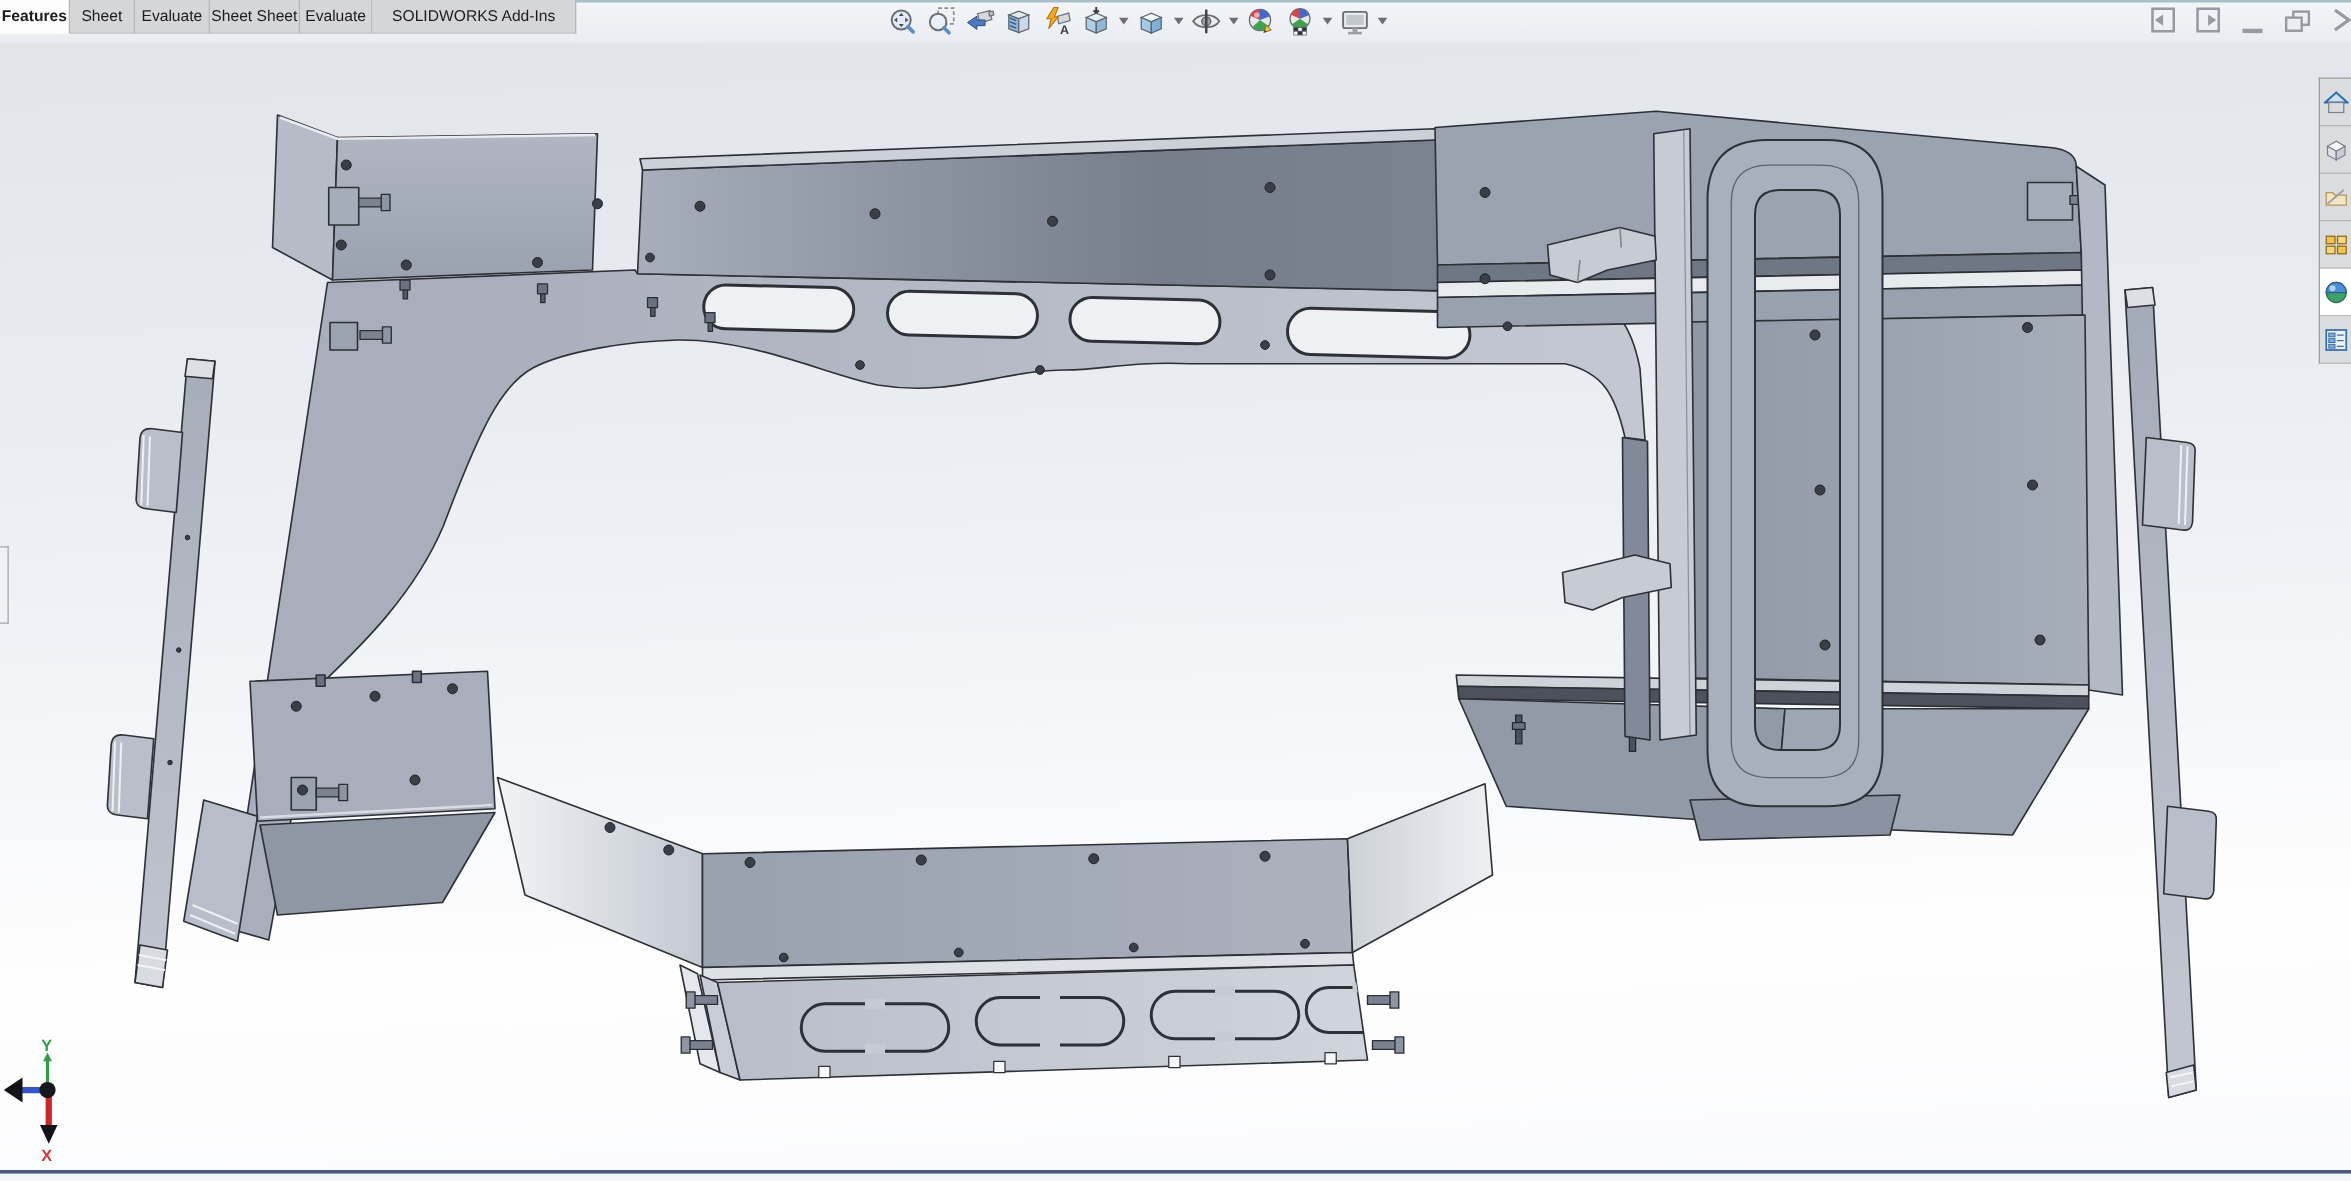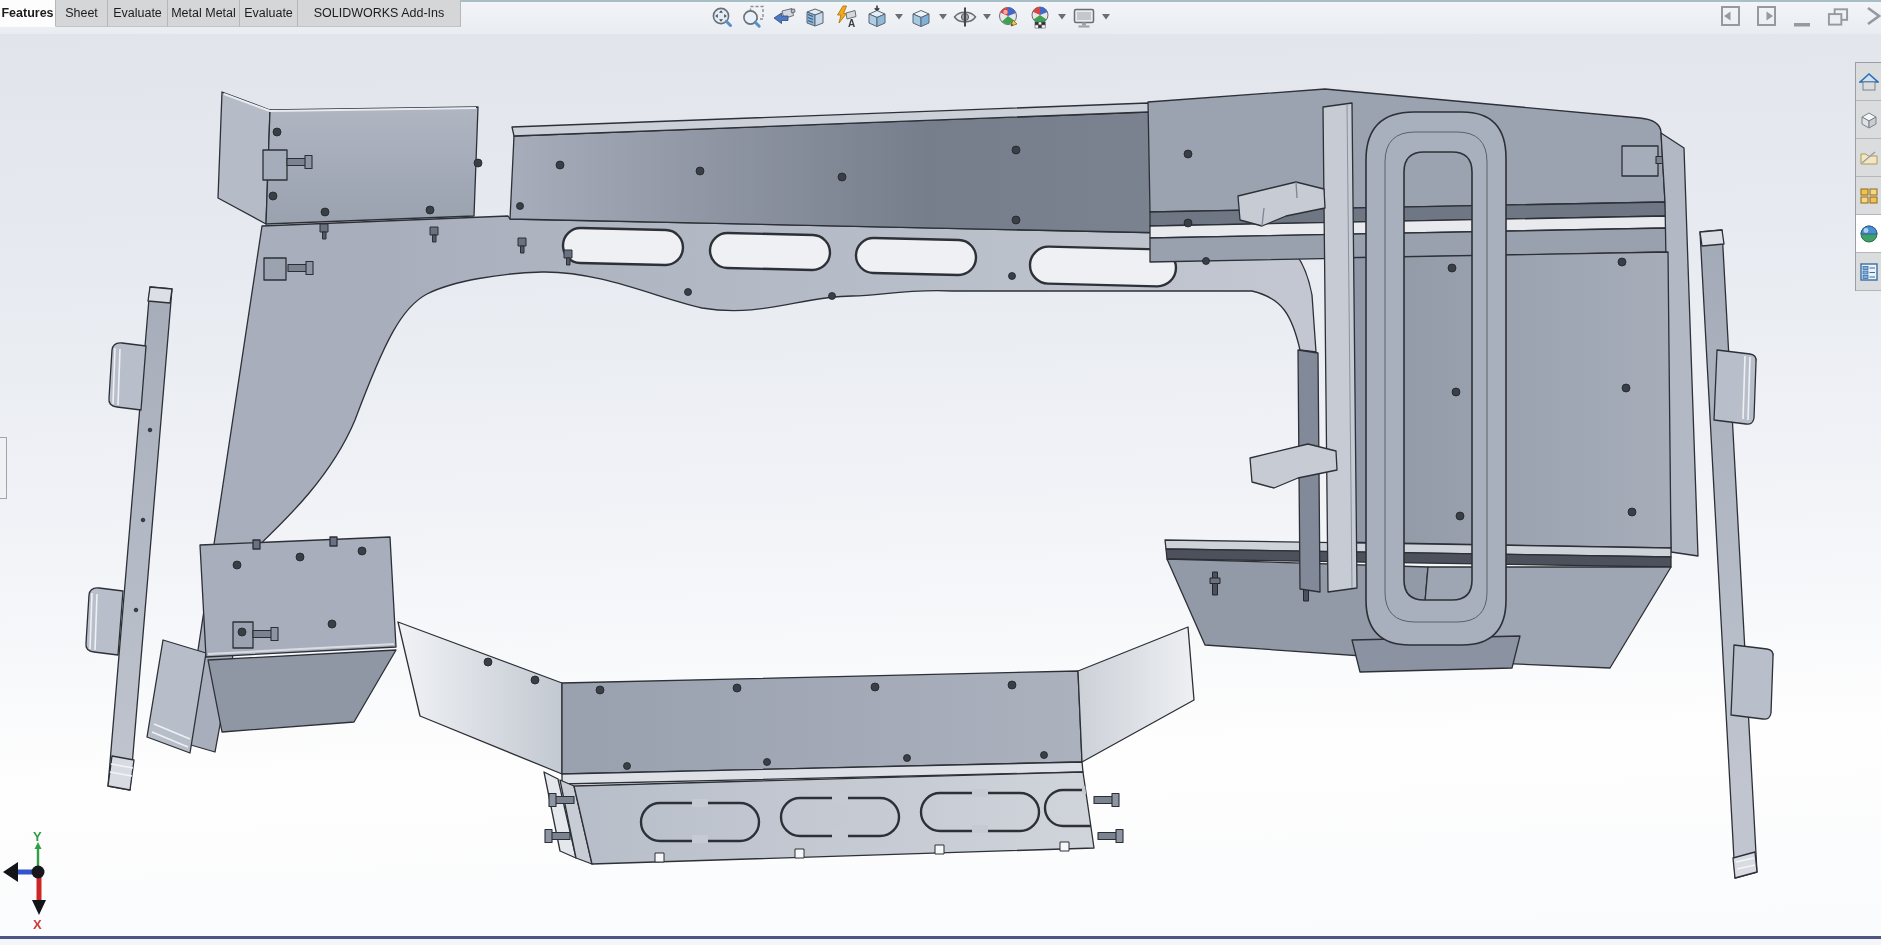--- a/index.html
+++ b/index.html
@@ -57,21 +57,21 @@
 
 <div id="app">
 
   <div id="titlebar">
     <div class="topline"></div>
 
     <div id="cmd-tabs">
       <div class="cmd-tab active">Features</div>
       <div class="cmd-tab">Sheet</div>
       <div class="cmd-tab">Evaluate</div>
-      <div class="cmd-tab">Metal Metal</div>
+      <div class="cmd-tab">Sheet Sheet</div>
       <div class="cmd-tab">Evaluate</div>
       <div class="cmd-tab">SOLIDWORKS Add-Ins</div>
     </div>
 
     <div id="headsup">
       <div class="hu-btn">
         <svg width="24" height="24" viewBox="0 0 24 24">
           <circle cx="11" cy="11" r="7.6" fill="#e3ecf5" stroke="#6a7078" stroke-width="1.6"></circle>
           <path d="M11 5.2l2 2.6h-4z M11 16.8l2-2.6h-4z M5.2 11l2.6-2v4z M16.8 11l-2.6-2v4z" fill="#4a5158"></path>
           <line x1="16.3" y1="16.3" x2="20.5" y2="20.5" stroke="#5b8fc4" stroke-width="3" stroke-linecap="round"></line>

